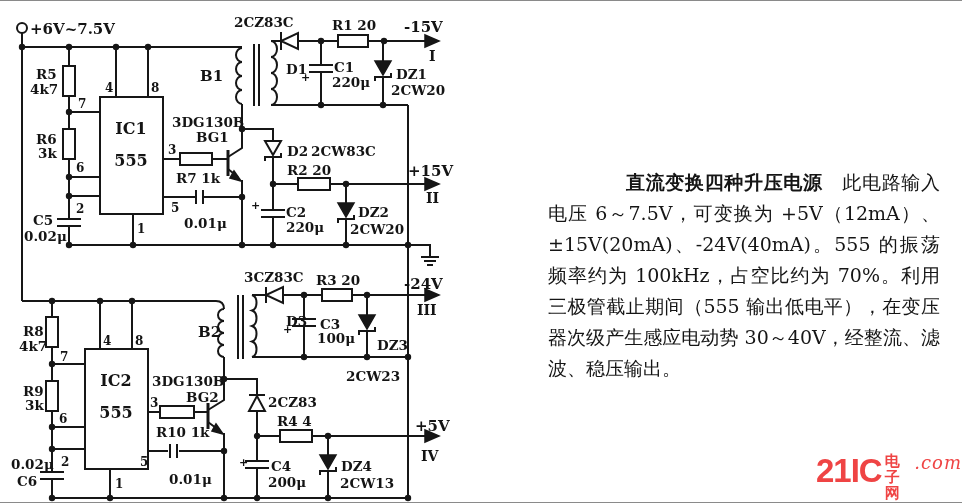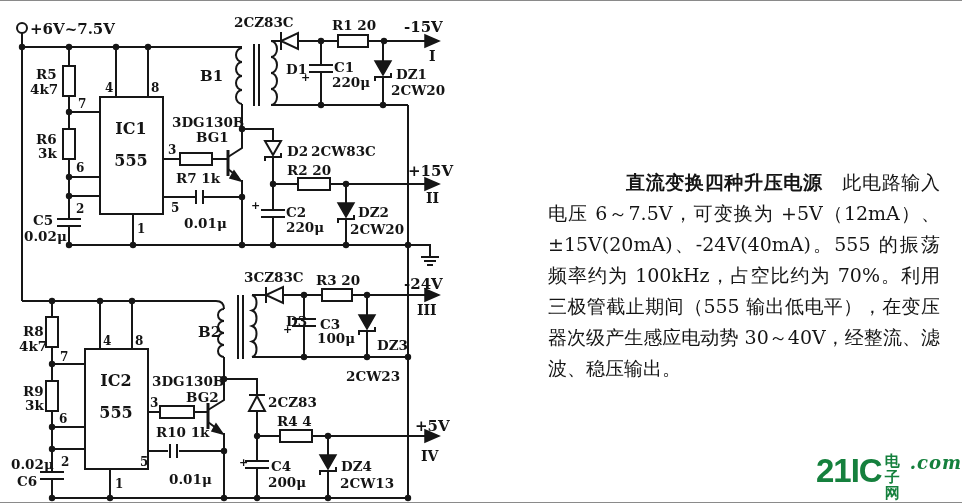--- a/index.html
+++ b/index.html
@@ -26,26 +26,26 @@
   .desc{
     position:absolute;left:540px;top:167px;width:392px;
     color:#151515;font-size:19px;line-height:31px;text-align:justify;
     font-family:"DejaVu Serif",serif;
     margin-left:8px;
   }
   .desc p{margin:0;text-indent:78px}
   .desc b{font-weight:700}
   .wm{
     position:absolute;left:816px;top:454px;display:flex;align-items:flex-start;
-    color:#15803d;user-select:none;
+    color:#ef4444;user-select:none;
   }
   .wm-brand{font-family:"Liberation Sans",sans-serif;font-weight:700;font-size:33px;line-height:1;letter-spacing:-1px}
   .wm-right{display:flex;flex-direction:row;margin-left:3px}
   .wm-cn{font-family:"DejaVu Sans",sans-serif;font-weight:700;font-size:15px;line-height:1.05}
-  .wm-com{font-family:"DejaVu Serif",serif;font-weight:700;font-style:italic;font-size:18px;line-height:1;letter-spacing:1px}
+  .wm-com{font-family:"DejaVu Serif",serif;font-weight:400;font-style:italic;font-size:18px;line-height:1;letter-spacing:1px}
 </style>
 </head>
 <body>
 
 <div class="edge" style="top:0"></div>
 <div class="edge" style="top:502px"></div>
 
 <div class="schematic">
 <svg width="560" height="503" viewBox="0 0 560 503">
 

